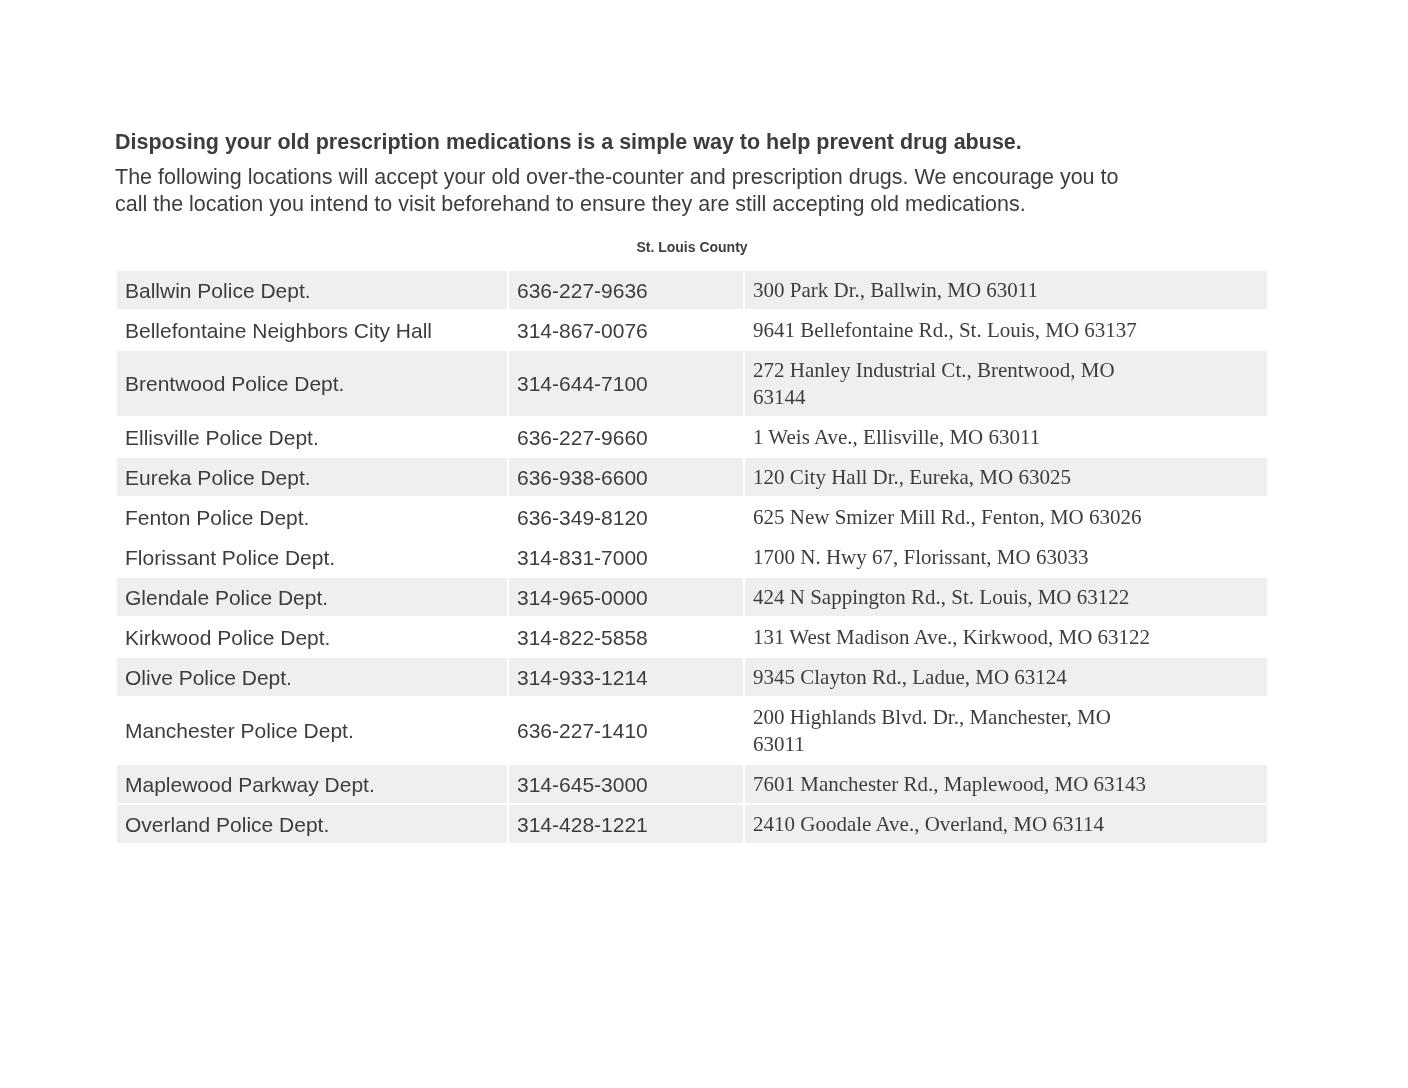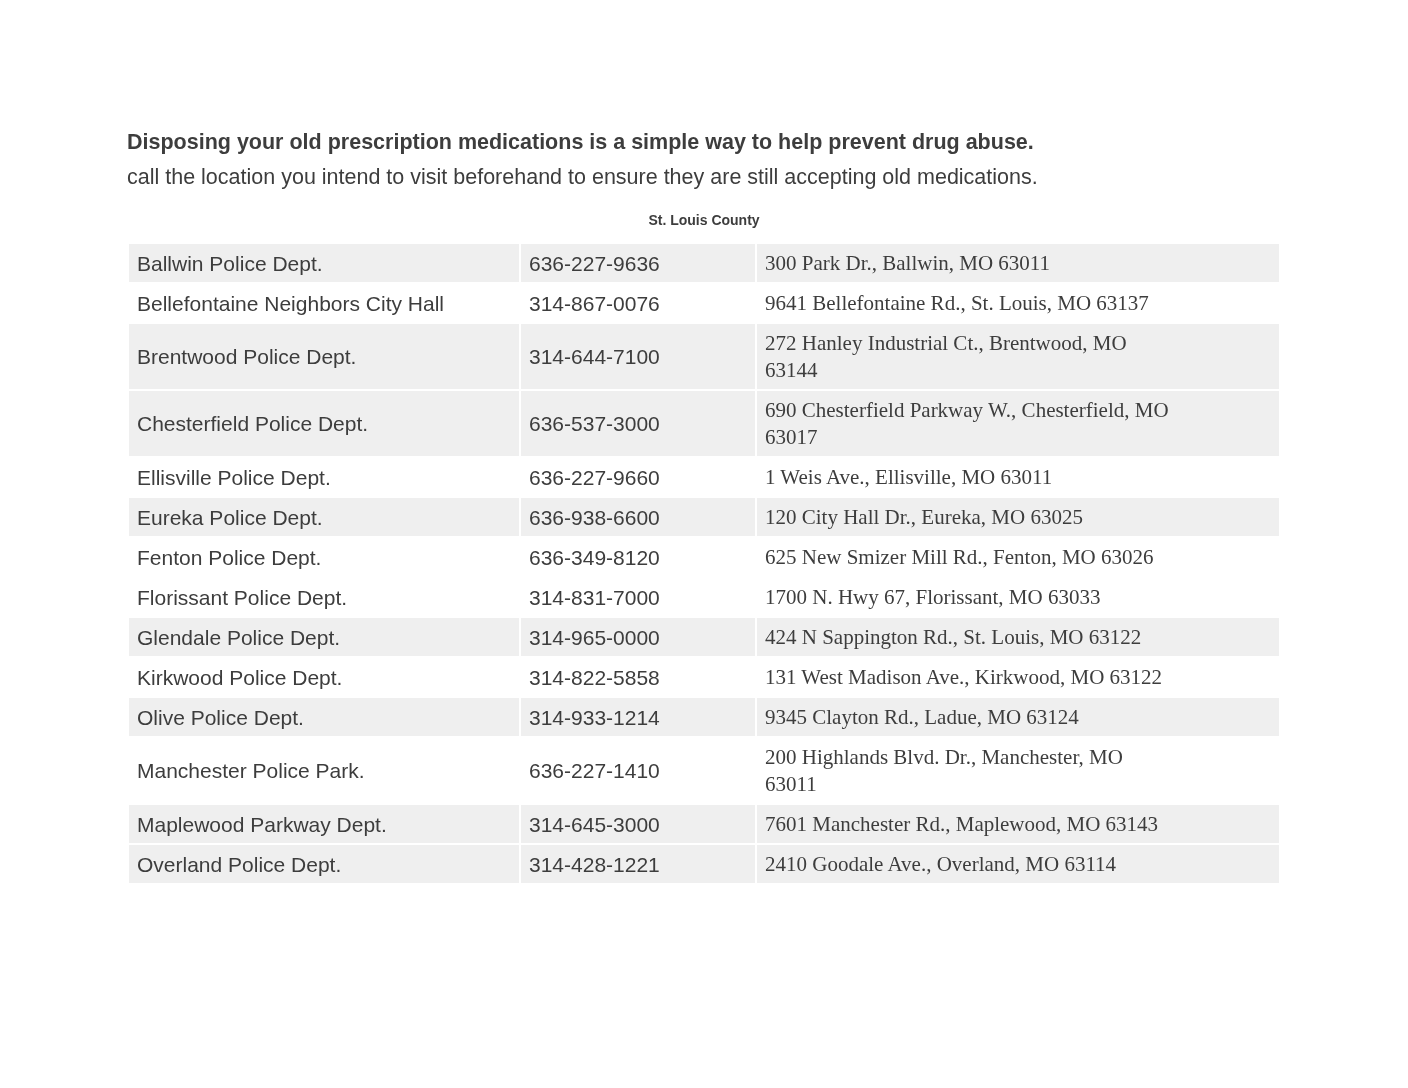--- a/index.html
+++ b/index.html
@@ -10,21 +10,21 @@
   body {
     width: 1408px;
     height: 1088px;
     position: relative;
     font-family: "Liberation Sans", sans-serif;
     color: #3d3d3d;
     overflow: hidden;
   }
   .page {
     position: absolute;
-    left: 127px;
+    left: 115px;
     top: 128px;
     width: 1154px;
   }
   .heading-bold {
     font-size: 21.5px;
     font-weight: bold;
     line-height: 28px;
     margin: 0;
   }
   .intro {
@@ -59,20 +59,21 @@
   tr.shaded td { background: #efefef; }
   td.addr { white-space: pre-line; font-family: Liberation Serif, serif; }
 </style>
 </head>
 <body>
 
 <div class="page">
   <p class="heading-bold">Disposing your old prescription medications is a simple way to help prevent drug abuse.</p>
 
   <p class="intro">
+    <span class="line">The following locations will accept your old over-the-counter and prescription drugs. We encourage you to</span>
     <span class="line">call the location you intend to visit beforehand to ensure they are still accepting old medications.</span>
   </p>
 
   <h2 class="county">St. Louis County</h2>
 
   <table class="loc-table">
     <colgroup>
       <col class="c1">
       <col class="c2">
       <col class="c3">
@@ -86,26 +87,20 @@
         <tr>
     <td class="name">Bellefontaine Neighbors City Hall</td>
     <td class="phone">314-867-0076</td>
     <td class="addr">9641 Bellefontaine Rd., St. Louis, MO 63137</td>
   </tr>
         <tr class="shaded">
     <td class="name">Brentwood Police Dept.</td>
     <td class="phone">314-644-7100</td>
     <td class="addr">272 Hanley Industrial Ct., Brentwood, MO
 63144</td>
-  </tr>
-        <tr class="shaded">
-    <td class="name">Chesterfield Police Dept.</td>
-    <td class="phone">636-537-3000</td>
-    <td class="addr">690 Chesterfield Parkway W., Chesterfield, MO
-63017</td>
   </tr>
         <tr>
     <td class="name">Ellisville Police Dept.</td>
     <td class="phone">636-227-9660</td>
     <td class="addr">1 Weis Ave., Ellisville, MO 63011</td>
   </tr>
         <tr class="shaded">
     <td class="name">Eureka Police Dept.</td>
     <td class="phone">636-938-6600</td>
     <td class="addr">120 City Hall Dr., Eureka, MO 63025</td>
@@ -129,21 +124,21 @@
     <td class="name">Kirkwood Police Dept.</td>
     <td class="phone">314-822-5858</td>
     <td class="addr">131 West Madison Ave., Kirkwood, MO 63122</td>
   </tr>
         <tr class="shaded">
     <td class="name">Olive Police Dept.</td>
     <td class="phone">314-933-1214</td>
     <td class="addr">9345 Clayton Rd., Ladue, MO 63124</td>
   </tr>
         <tr>
-    <td class="name">Manchester Police Park.</td>
+    <td class="name">Manchester Police Dept.</td>
     <td class="phone">636-227-1410</td>
     <td class="addr">200 Highlands Blvd. Dr., Manchester, MO
 63011</td>
   </tr>
         <tr class="shaded">
     <td class="name">Maplewood Parkway Dept.</td>
     <td class="phone">314-645-3000</td>
     <td class="addr">7601 Manchester Rd., Maplewood, MO 63143</td>
   </tr>
         <tr class="shaded">

